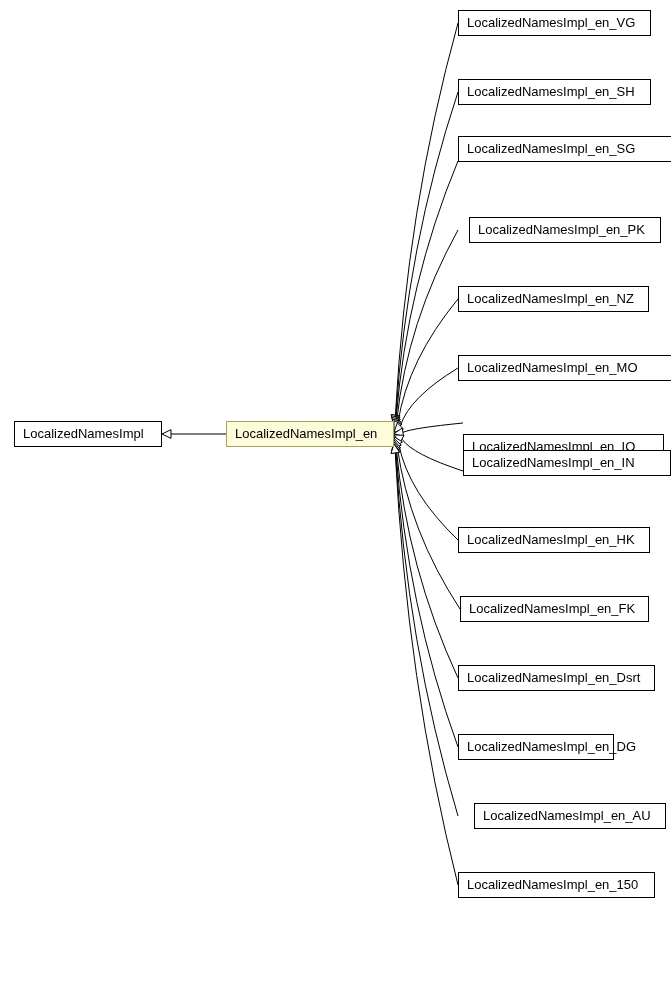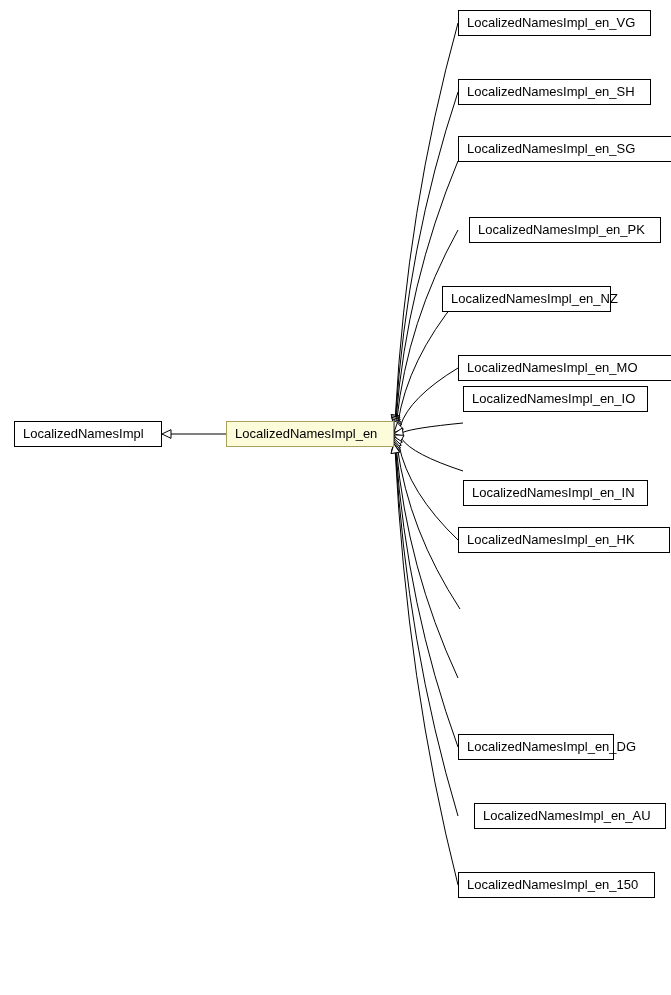--- a/index.html
+++ b/index.html
@@ -74,21 +74,23 @@
       <polygon points="394,444 399.59778580210434,452.28642227464655 390.98866190256484,453.53581894033937" fill="#ffffff" stroke="#000" stroke-width="1"></polygon>
       <path d="M 458 885 Q 406.6466119261673 682.05 395.29322385233456 452.911120607493" fill="none" stroke="#000" stroke-width="1"></path>
     </svg>
 
   <div class="node" id="node-base" style="left: 14px; top: 421px; width: 148px;"><span>LocalizedNamesImpl</span></div>
   <div class="node highlight" id="node-en" style="left: 226px; top: 421px; width: 168px;"><span>LocalizedNamesImpl_en</span></div>
   <div class="node" id="node-vg" style="left: 458px; top: 10px; width: 193px;"><span>LocalizedNamesImpl_en_VG</span></div>
   <div class="node" id="node-sh" style="left: 458px; top: 79px; width: 193px;"><span>LocalizedNamesImpl_en_SH</span></div>
   <div class="node" id="node-sg" style="left: 458px; top: 136px; width: 225px;"><span>LocalizedNamesImpl_en_SG</span></div>
   <div class="node" id="node-pk" style="left: 469px; top: 217px; width: 192px;"><span>LocalizedNamesImpl_en_PK</span></div>
-  <div class="node" id="node-nz" style="left: 442px; top: 286px; width: 169px;"><span>LocalizedNamesImpl_en_NZ</span></div>
+  <div class="node" id="node-nz" style="left: 458px; top: 286px; width: 191px;"><span>LocalizedNamesImpl_en_NZ</span></div>
   <div class="node" id="node-mo" style="left: 458px; top: 355px; width: 225px;"><span>LocalizedNamesImpl_en_MO</span></div>
-  <div class="node" id="node-io" style="left: 463px; top: 386px; width: 185px;"><span>LocalizedNamesImpl_en_IO</span></div>
-  <div class="node" id="node-in" style="left: 463px; top: 480px; width: 185px;"><span>LocalizedNamesImpl_en_IN</span></div>
-  <div class="node" id="node-hk" style="left: 458px; top: 527px; width: 212px;"><span>LocalizedNamesImpl_en_HK</span></div>
+  <div class="node" id="node-io" style="left: 463px; top: 434px; width: 201px;"><span>LocalizedNamesImpl_en_IO</span></div>
+  <div class="node" id="node-in" style="left: 463px; top: 450px; width: 208px;"><span>LocalizedNamesImpl_en_IN</span></div>
+  <div class="node" id="node-hk" style="left: 458px; top: 527px; width: 192px;"><span>LocalizedNamesImpl_en_HK</span></div>
+  <div class="node" id="node-fk" style="left: 460px; top: 596px; width: 189px;"><span>LocalizedNamesImpl_en_FK</span></div>
+  <div class="node" id="node-dsrt" style="left: 458px; top: 665px; width: 197px;"><span>LocalizedNamesImpl_en_Dsrt</span></div>
   <div class="node" id="node-dg" style="left: 458px; top: 734px; width: 156px;"><span>LocalizedNamesImpl_en_DG</span></div>
   <div class="node" id="node-au" style="left: 458px; top: 803px; width: 192px; margin-left: 16px;"><span>LocalizedNamesImpl_en_AU</span></div>
   <div class="node" id="node-n150" style="left: 458px; top: 872px; width: 197px;"><span>LocalizedNamesImpl_en_150</span></div>
 </div>
 
 </body></html>

